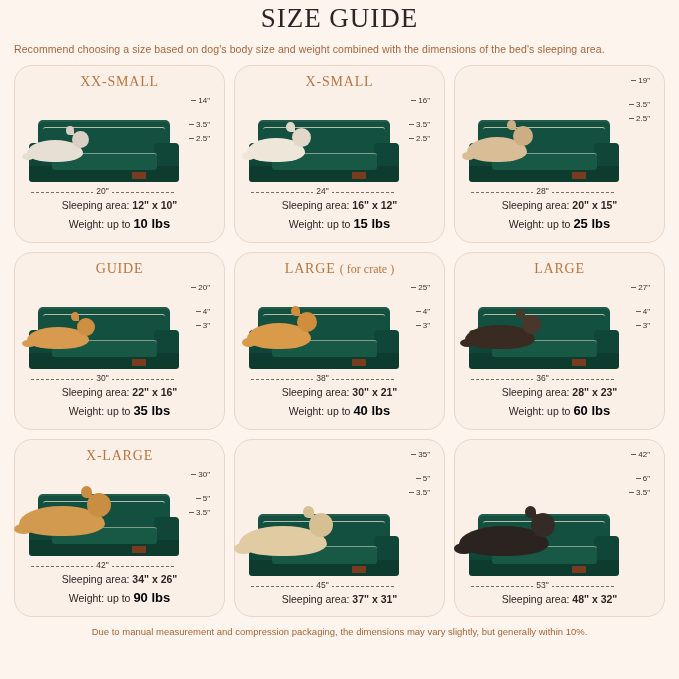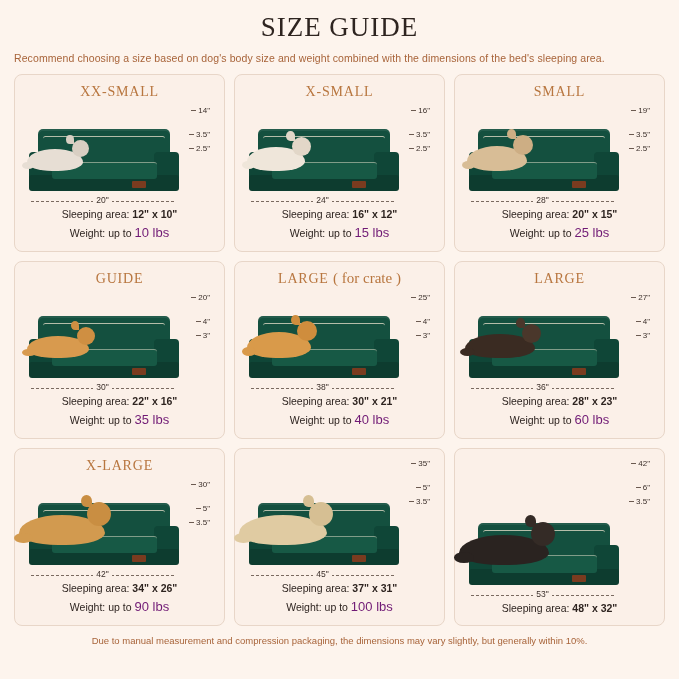--- a/index.html
+++ b/index.html
@@ -20,59 +20,59 @@
     height: 679px;
     box-sizing: border-box;
     padding: 0 14px;
   }
   .title {
     text-align: center;
     font-family: "Liberation Serif", serif;
     font-size: 27px;
     letter-spacing: 1px;
     color: #2e2420;
-    padding-top: 13px;
+    padding-top: 4px;
     line-height: 1.1;
   }
   .subtitle {
     text-align: left;
     font-size: 10.5px;
     color: #a8643a;
     margin-top: 9px;
     margin-bottom: 10px;
     letter-spacing: 0.1px;
   }
   .grid {
     display: grid;
     grid-template-columns: repeat(3, 1fr);
     grid-auto-rows: 178px;
     gap: 9px;
   }
   .card {
     background: #fbf0e8;
     border: 1px solid #e8d6c8;
-    border-radius: 8px;
+    border-radius: 18px;
     position: relative;
     box-sizing: border-box;
     padding: 6px 8px 7px 8px;
     display: flex;
     flex-direction: column;
   }
   .card-title {
     text-align: center;
     font-family: "Liberation Serif", serif;
     font-size: 14px;
     color: #b8763f;
     letter-spacing: 0.8px;
     margin-top: 2px;
     margin-bottom: 2px;
     white-space: nowrap;
   }
   .card-title .note {
-    font-size: 15px;
+    font-size: 12px;
     letter-spacing: 0;
     color: #b8763f;
   }
   .illus {
     position: relative;
     flex: 1 1 auto;
     min-height: 0;
   }
 
   
@@ -198,22 +198,22 @@
   }
   .specs {
     font-size: 10.5px;
     line-height: 1.5;
     text-align: center;
     color: #2e2420;
     padding-bottom: 1px;
   }
   .specs .b { font-weight: bold; }
   .specs .w {
-    color: #701a75;
-    font-weight: normal;
+    color: #000000;
+    font-weight: bold;
     font-size: 13px;
   }
   .footer {
     text-align: center;
     font-size: 9.5px;
     color: #a8643a;
     margin-top: 9px;
   }
 </style>
 </head>
@@ -311,24 +311,20 @@
         <span class="b">16" x 12"</span>
       </div>
       <div>
         <span>Weight:</span>
         <span>up to</span>
         <span class="w">15 lbs</span>
       </div>
     </div>
   </div>
       <div class="card">
-    <div class="card-title">
-      <span>SMALL</span>
-      <span class="note"></span>
-    </div>
     <div class="illus">
       <div class="bed">
         <div class="armL"></div>
         <div class="backrest"></div>
         <div class="armR"></div>
         <div class="base"></div>
         <div class="cushion"></div>
         <div class="tag"></div>
         <div class="dog" style="left:-2px; bottom:20px; width:60px; height:25px; background:#d8bd96;">
           <div class="head" style="right:-6px; top:-11px; width:20px; height:20px; background:#cdae84;"></div>
@@ -575,25 +571,20 @@
 
       <div class="dim-w">
         <span>45"</span>
       </div>
     </div>
     <div class="specs">
       <div>
         <span>Sleeping area:</span>
         <span class="b">37" x 31"</span>
       </div>
-      <div>
-        <span>Weight:</span>
-        <span>up to</span>
-        <span class="w">100 lbs</span>
-      </div>
     </div>
   </div>
       <div class="card">
     <div class="illus">
       <div class="bed">
         <div class="armL"></div>
         <div class="backrest"></div>
         <div class="armR"></div>
         <div class="base"></div>
         <div class="cushion"></div>

